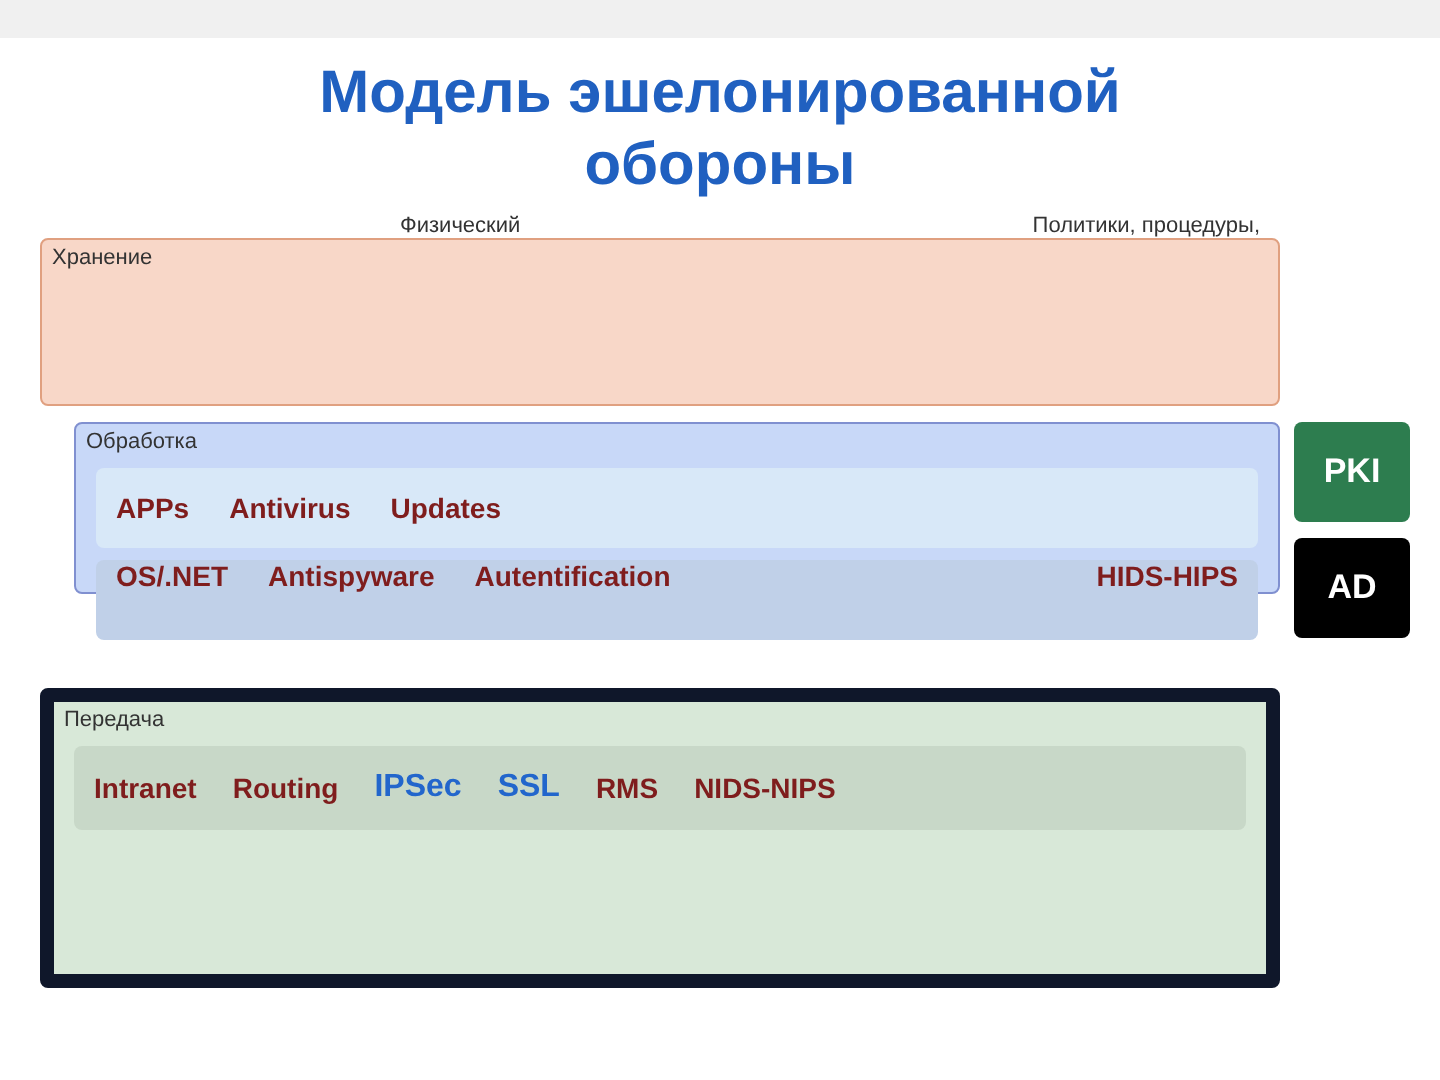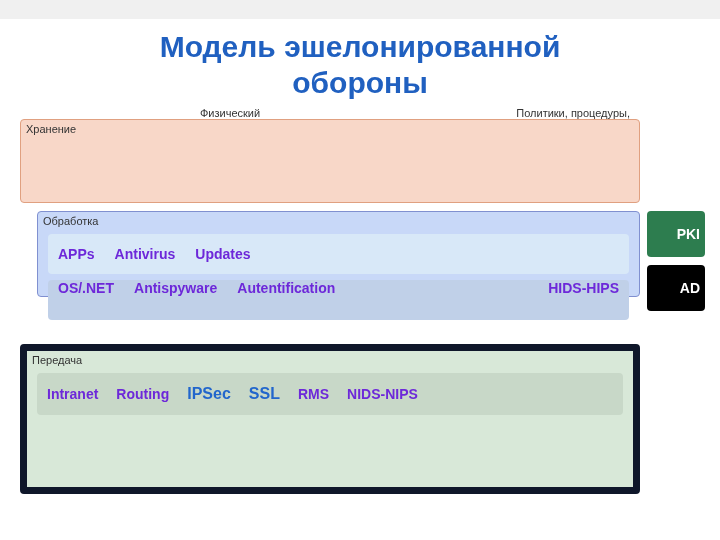--- a/index.html
+++ b/index.html
@@ -135,21 +135,21 @@
       border-radius: 4px;
       display: flex;
       align-items: flex-start;
       padding: 0 10px;
       gap: 20px;
     }
 
     .row-item {
       font-size: 14px;
       font-weight: bold;
-      color: #6d28d9;
+      color: #7f1d1d;
     }
 
     .hids {
       margin-left: auto;
     }
 
     
     .transfer-section {
       position: absolute;
       top: 325px;
@@ -206,22 +206,22 @@
       width: 58px;
       display: flex;
       flex-direction: column;
       gap: 8px;
     }
 
     .right-badge {
       background: #2d7d4f;
       color: #fff;
       font-weight: bold;
-      font-size: 14px;
-      text-align: right;
+      font-size: 17px;
+      text-align: center;
       padding: 15px 5px;
       border-radius: 4px;
     }
 
     .right-badge.ad {
       background: #000000;
     }
 
     .ipsec {
       color: #2266cc;

